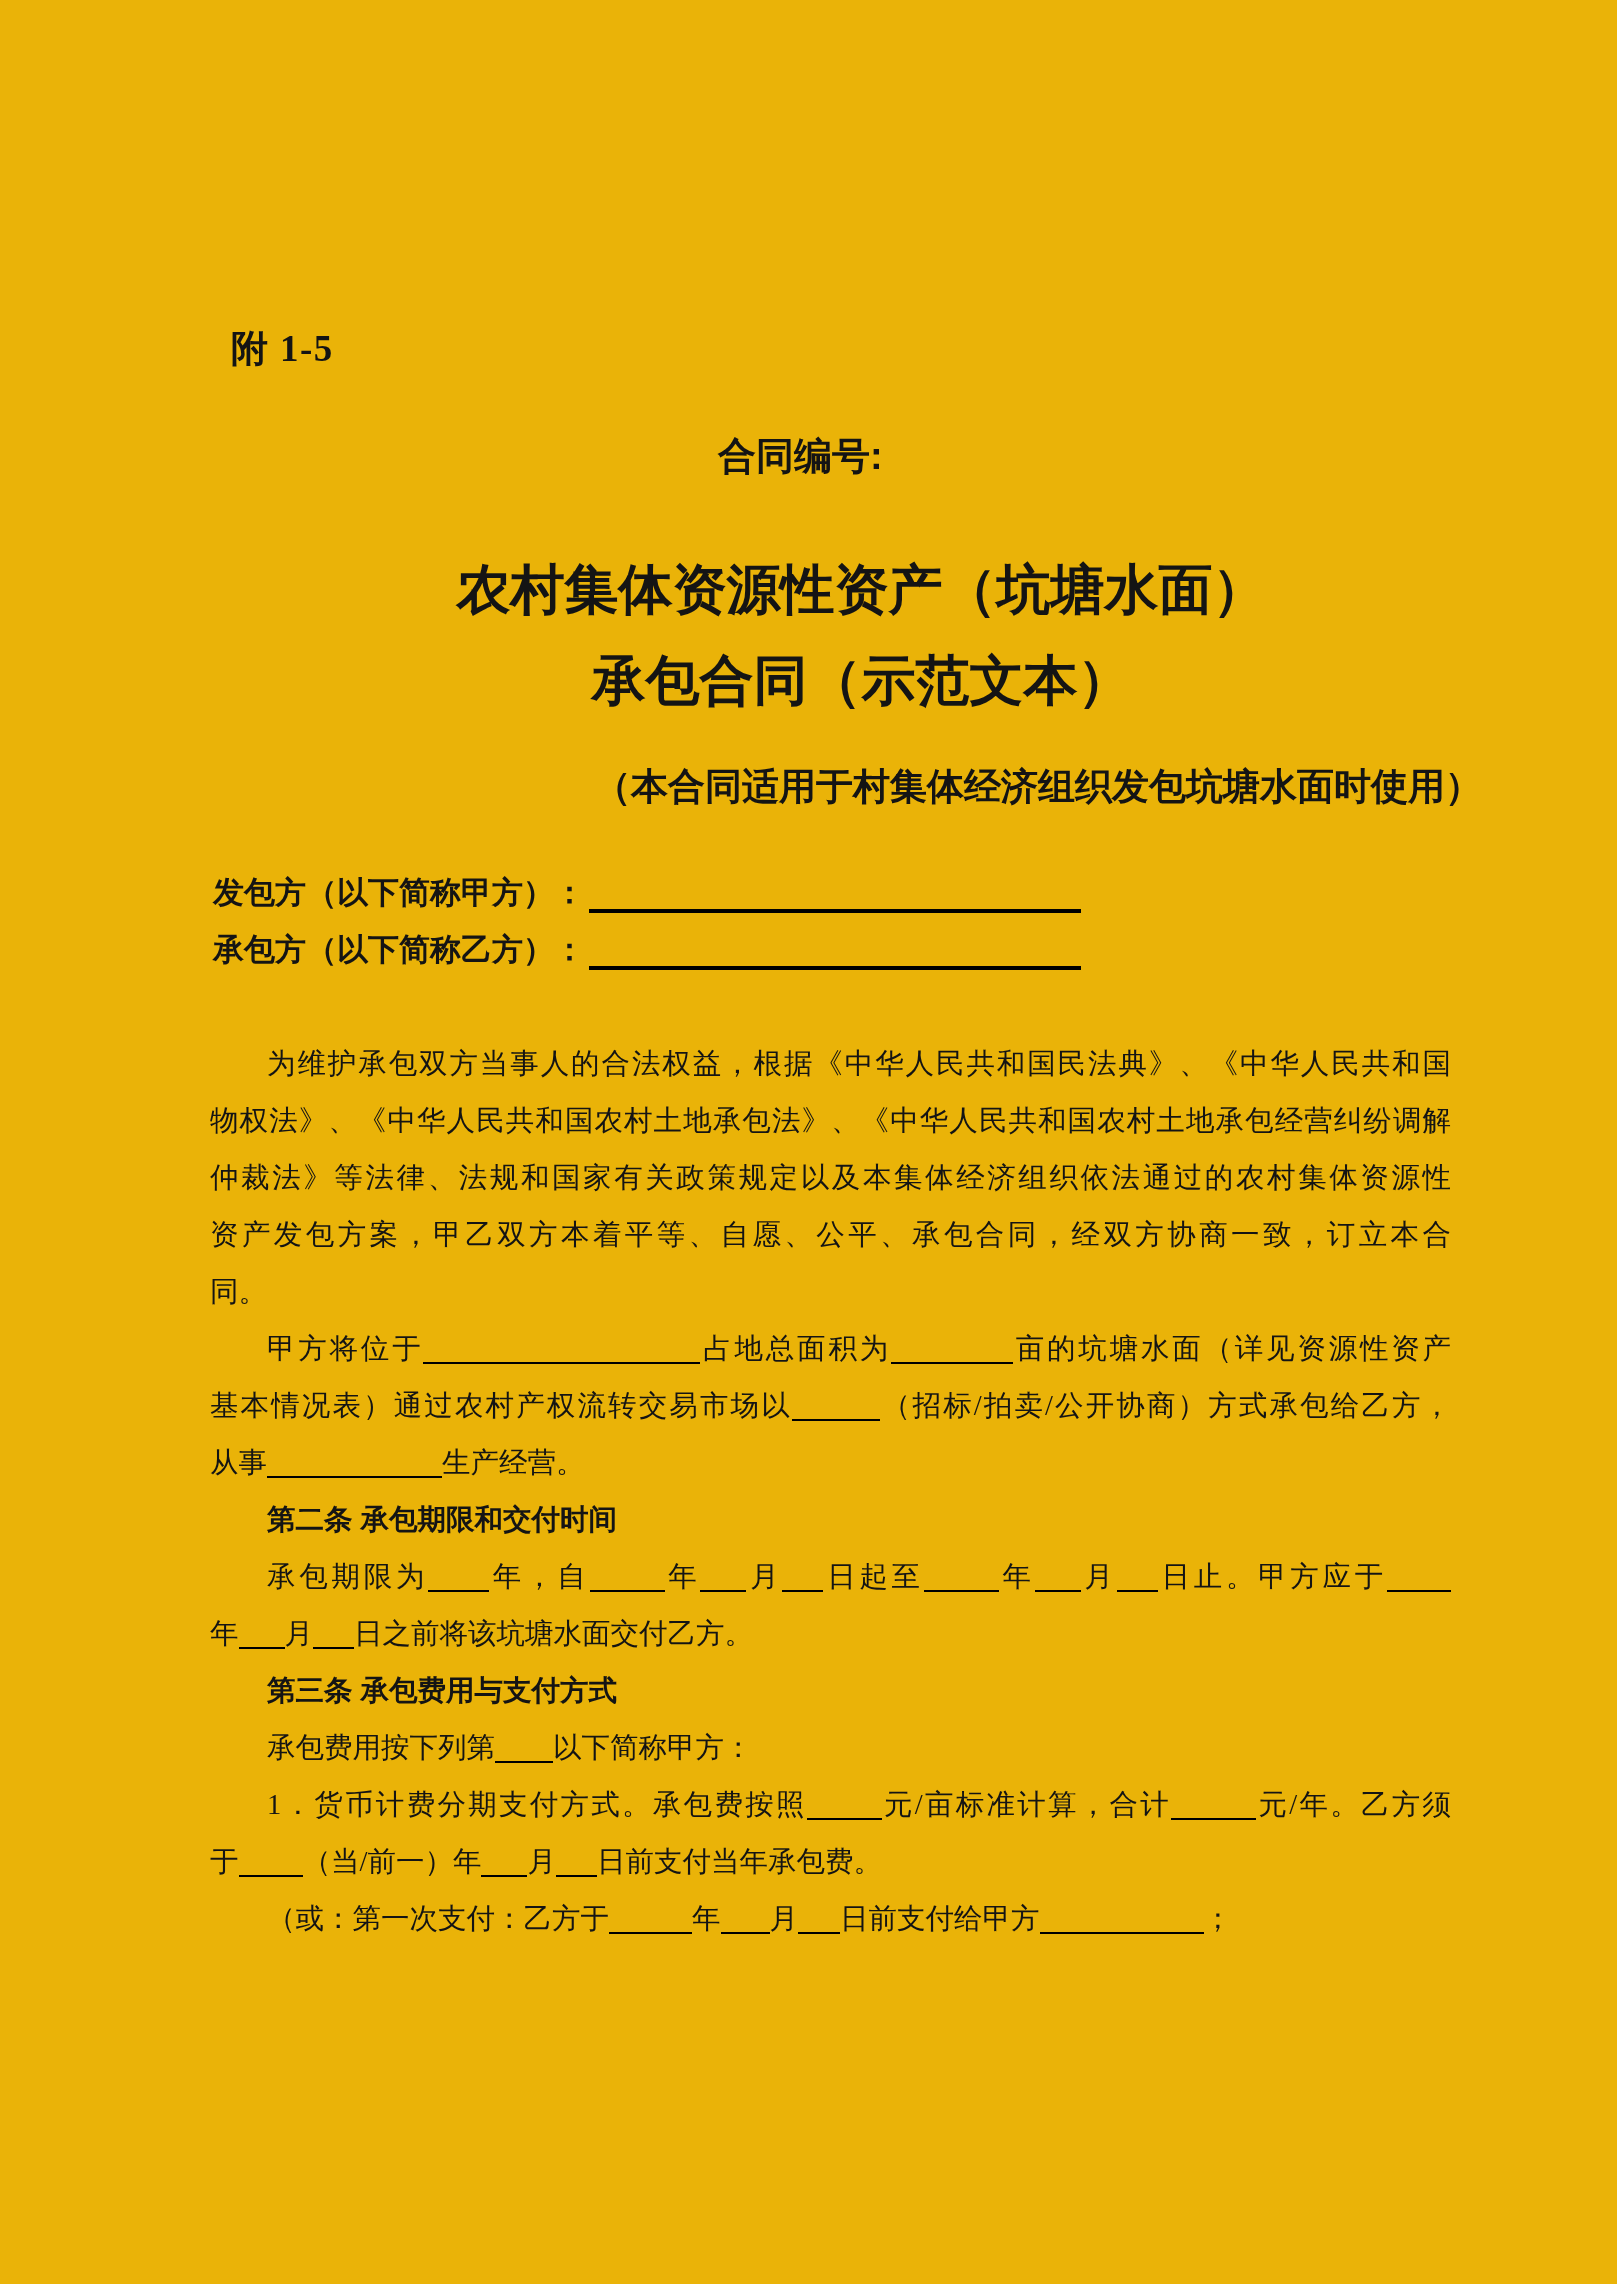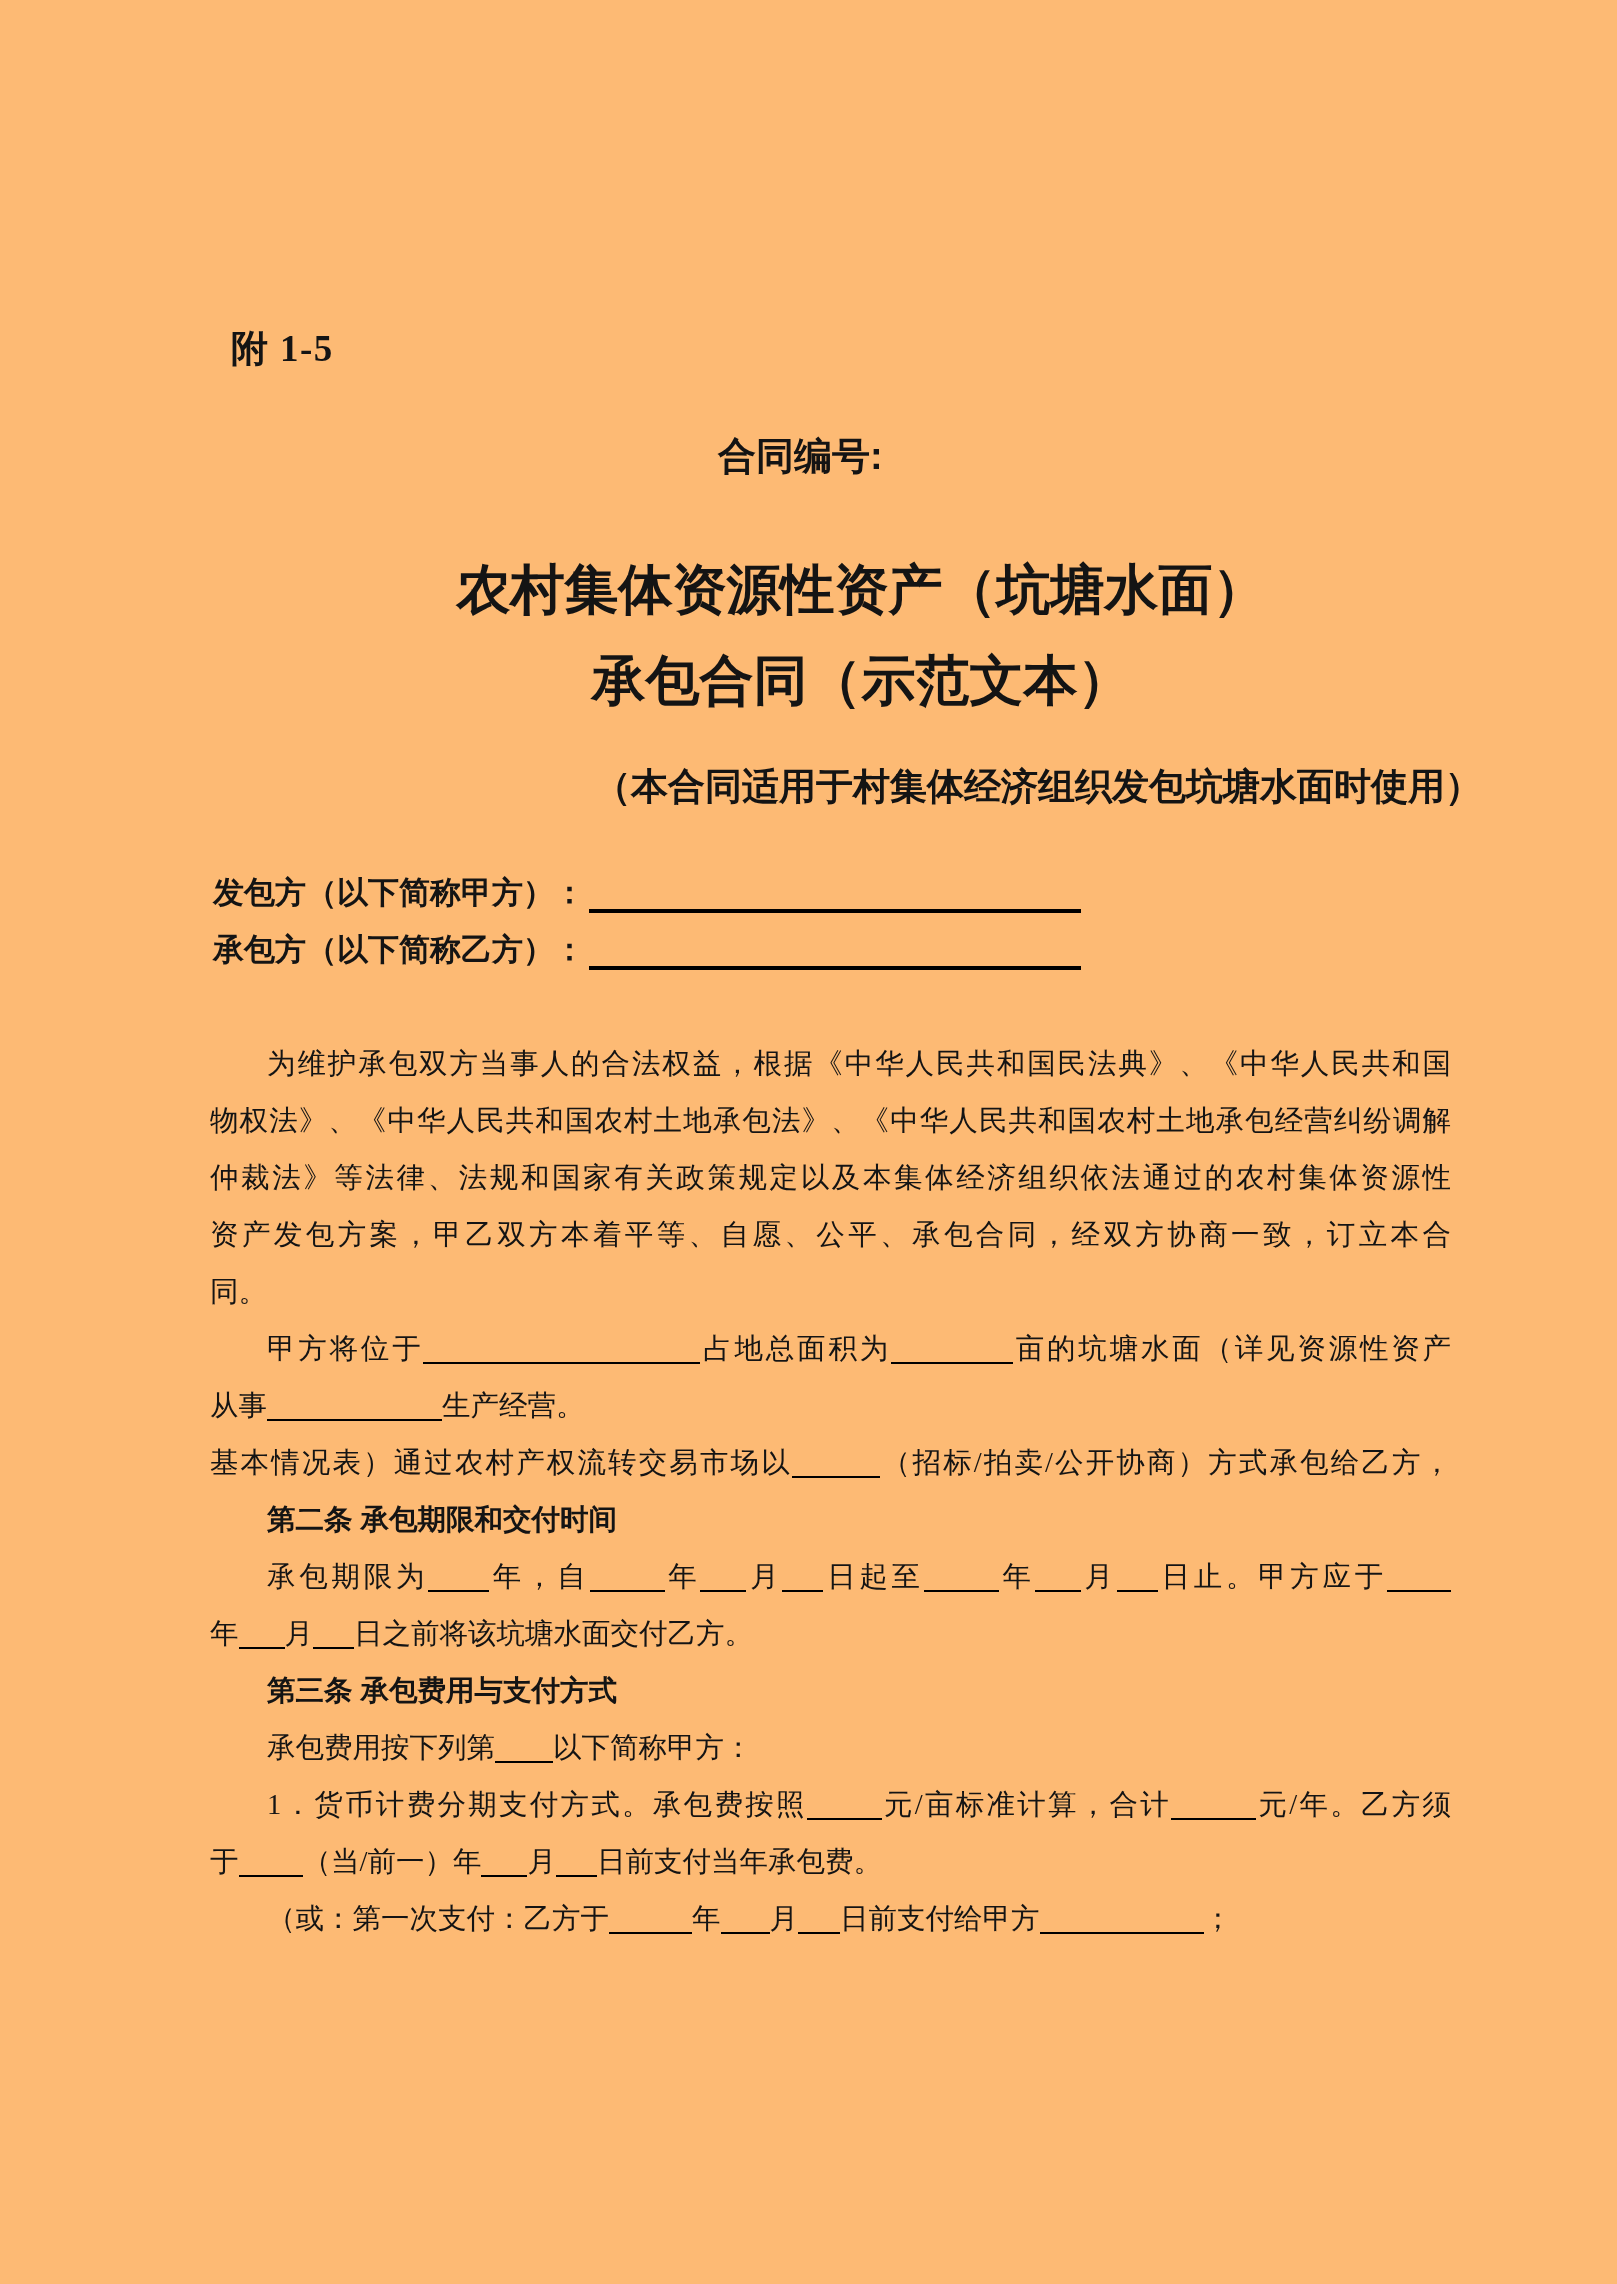--- a/index.html
+++ b/index.html
@@ -1,19 +1,19 @@
 <!DOCTYPE html>
 <html style="font-size:11px"><head>
 <meta charset="utf-8">
 <style>
   html,body{margin:0;padding:0;background:#e8e8e8;}
   .page{
     position:relative;
     width:1617px;height:2284px;
-    background:#fdba74;
+    background:#eab308;
     color:#141414;
     overflow:hidden;
     font-family:"Liberation Serif","DejaVu Serif",serif;
   }
   .attachment{
     position:absolute;left:231px;top:327px;
     font-family:"Liberation Serif","DejaVu Serif",serif;
     font-weight:bold;font-size:37px;line-height:43px;
     letter-spacing:1.4px;
   }
@@ -88,22 +88,22 @@
       <div class="party-row"><span class="party-label">承包方（以下简称乙方）：</span><span class="party-blank"></span></div>
     </div>
 
   <div class="body-block" id="body-lines">
       <div class="line indent fill"><span>为维护承包双方当事人的合法权益，根据《中华人民共和国民法典》、《中华人民共和国</span></div>
       <div class="line fill"><span>物权法》、《中华人民共和国农村土地承包法》、《中华人民共和国农村土地承包经营纠纷调解</span></div>
       <div class="line fill"><span>仲裁法》等法律、法规和国家有关政策规定以及本集体经济组织依法通过的农村集体资源性</span></div>
       <div class="line fill"><span>资产发包方案，甲乙双方本着平等、自愿、公平、承包合同，经双方协商一致，订立本合</span></div>
       <div class="line"><span>同。</span></div>
       <div class="line indent fill"><span>甲方将位于</span><span class="blank" style="width: 277px;"></span><span>占地总面积为</span><span class="blank" style="width: 122px;"></span><span>亩的坑塘水面（详见资源性资产</span></div>
+      <div class="line fill"><span>基本情况表）通过农村产权流转交易市场以</span><span class="blank" style="width: 88px;"></span><span>（招标/拍卖/公开协商）方式承包给乙方，</span></div>
       <div class="line"><span>从事</span><span class="blank" style="width: 175px;"></span><span>生产经营。</span></div>
-      <div class="line fill"><span>基本情况表）通过农村产权流转交易市场以</span><span class="blank" style="width: 88px;"></span><span>（招标/拍卖/公开协商）方式承包给乙方，</span></div>
       <div class="line heading indent"><span>第二条 承包期限和交付时间</span></div>
       <div class="line indent fill"><span>承包期限为</span><span class="blank" style="width: 61px;"></span><span>年，自</span><span class="blank" style="width: 75px;"></span><span>年</span><span class="blank" style="width: 46px;"></span><span>月</span><span class="blank" style="width: 41px;"></span><span>日起至</span><span class="blank" style="width: 75px;"></span><span>年</span><span class="blank" style="width: 46px;"></span><span>月</span><span class="blank" style="width: 41px;"></span><span>日止。甲方应于</span><span class="blank" style="width: 64px;"></span></div>
       <div class="line"><span>年</span><span class="blank" style="width: 46px;"></span><span>月</span><span class="blank" style="width: 41px;"></span><span>日之前将该坑塘水面交付乙方。</span></div>
       <div class="line heading indent"><span>第三条 承包费用与支付方式</span></div>
       <div class="line indent"><span>承包费用按下列第</span><span class="blank" style="width: 58px;"></span><span>以下简称甲方：</span></div>
       <div class="line indent fill"><span>1．货币计费分期支付方式。承包费按照</span><span class="blank" style="width: 75px;"></span><span>元/亩标准计算，合计</span><span class="blank" style="width: 85px;"></span><span>元/年。乙方须</span></div>
       <div class="line"><span>于</span><span class="blank" style="width: 64px;"></span><span>（当/前一）年</span><span class="blank" style="width: 46px;"></span><span>月</span><span class="blank" style="width: 41px;"></span><span>日前支付当年承包费。</span></div>
       <div class="line indent"><span>（或：第一次支付：乙方于</span><span class="blank" style="width: 83px;"></span><span>年</span><span class="blank" style="width: 49px;"></span><span>月</span><span class="blank" style="width: 42px;"></span><span>日前支付给甲方</span><span class="blank" style="width: 164px;"></span><span>；</span></div>
     </div>
 

